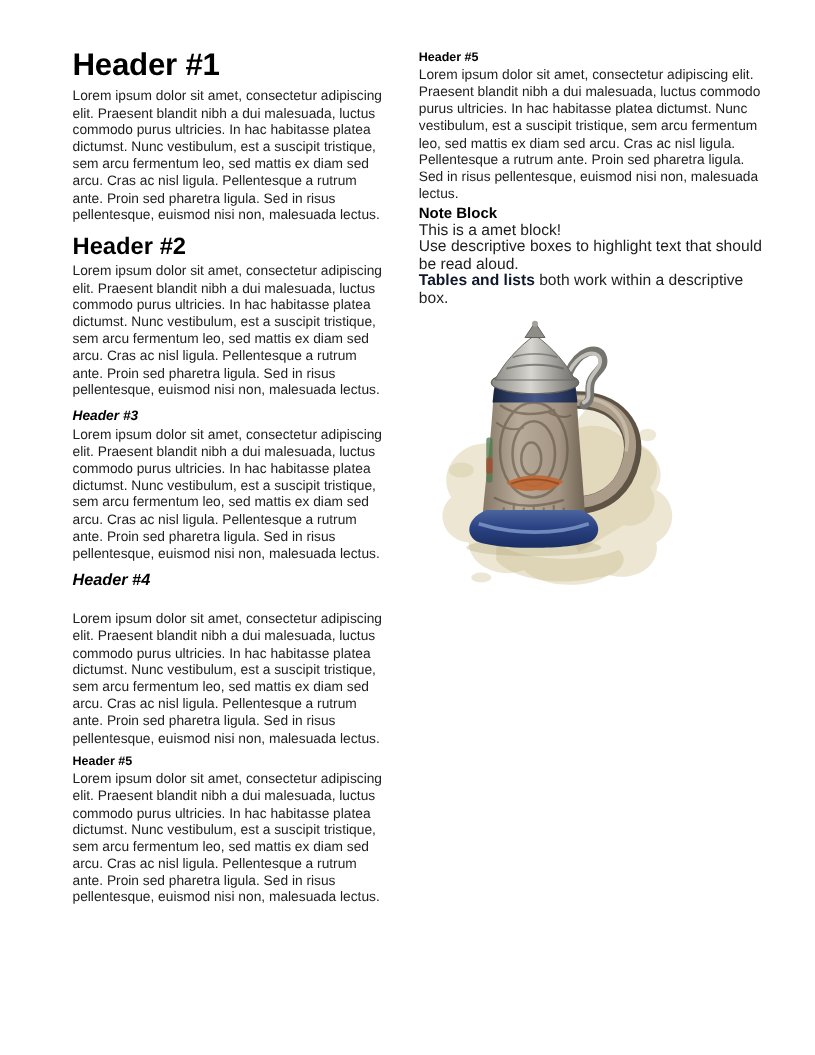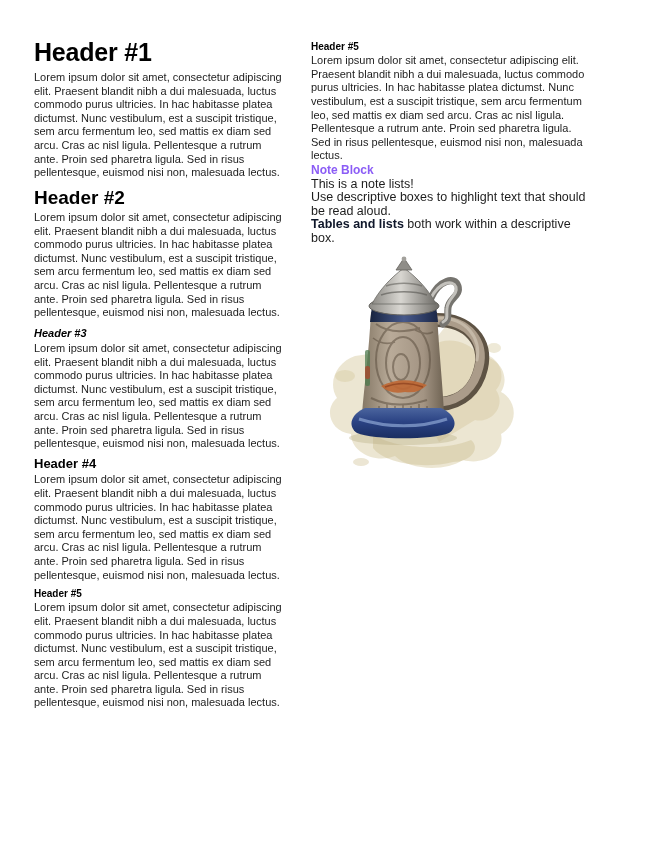--- a/index.html
+++ b/index.html
@@ -6,49 +6,49 @@
   html, body { margin: 0; padding: 0; }
   body {
     width: 652px; height: 844px;
     background: #ffffff;
     font-family: "Liberation Sans", "DejaVu Sans", sans-serif;
     color: #1d1d1d;
     overflow: hidden;
   }
   .page {
     width: 652px; height: 844px;
-    padding: 38px 18px 0 34px;
+    padding: 38px 18px 0 58px;
     display: flex;
     gap: 24px;
   }
   .col-left  { width: 253px; flex: none; }
   .col-right { width: 276px; flex: none; padding-top: 3px; }
 
   h1, h2, h3, h4, h5 {
     color: #000000;
     font-weight: 700;
     margin: 0;
     line-height: 1.12;
   }
   .h1 { font-size: 25px; margin: 0 0 5px; letter-spacing: -0.2px; }
   .h2 { font-size: 19px; margin: 7px 0 3px; }
   .h3 { font-size: 11px; margin: 7px 0 3px; font-style: italic; }
-  .h4 { font-size: 13px; margin: 6px 0 2px; }
+  .h4 { font-size: 13px; margin: 6px 0 18px; font-style: italic; }
   .h5 { font-size: 10px; margin: 6px 0 2px; }
 
   p.body {
     font-size: 11px;
     line-height: 13.6px;
     margin: 0 0 6px;
     color: #1d1d1d;
   }
   .note-label {
     font-size: 12px;
     font-weight: 700;
-    color: #8b5cf6;
+    color: #000000;
     line-height: 13.6px;
     margin: 1px 0 0;
   }
   .note-text {
     font-size: 12.5px;
     line-height: 13.6px;
     margin: 0;
   }
   .emphasis-line {
     font-size: 12.5px;
@@ -80,21 +80,21 @@
 
     <h5 class="h5">Header #5</h5>
     <p class="body">Lorem ipsum dolor sit amet, consectetur adipiscing elit. Praesent blandit nibh a dui malesuada, luctus commodo purus ultricies. In hac habitasse platea dictumst. Nunc vestibulum, est a suscipit tristique, sem arcu fermentum leo, sed mattis ex diam sed arcu. Cras ac nisl ligula. Pellentesque a rutrum ante. Proin sed pharetra ligula. Sed in risus pellentesque, euismod nisi non, malesuada lectus.</p>
   </div>
 
   <div class="col-right">
     <h5 class="h5" style="margin-top:0;">Header #5</h5>
     <p class="body" style="margin-bottom:0;">Lorem ipsum dolor sit amet, consectetur adipiscing elit. Praesent blandit nibh a dui malesuada, luctus commodo purus ultricies. In hac habitasse platea dictumst. Nunc vestibulum, est a suscipit tristique, sem arcu fermentum leo, sed mattis ex diam sed arcu. Cras ac nisl ligula. Pellentesque a rutrum ante. Proin sed pharetra ligula. Sed in risus pellentesque, euismod nisi non, malesuada lectus.</p>
 
     <p class="note-label">Note Block</p>
-    <p class="note-text">This is a note lists!</p>
+    <p class="note-text">This is a amet block!</p>
 
     <p class="note-text">Use descriptive boxes to highlight text that should be read aloud.</p>
 
     <p class="emphasis-line"><span class="lead">Tables and lists</span><span> both work within a descriptive box.</span></p>
 
     <div class="stein-wrap">
       <svg width="200" height="220" viewBox="0 0 200 220" xmlns="http://www.w3.org/2000/svg">
         <defs>
           <linearGradient id="pewter" x1="0" y1="0" x2="1" y2="0">
             <stop offset="0" stop-color="#8d8b86"></stop>

